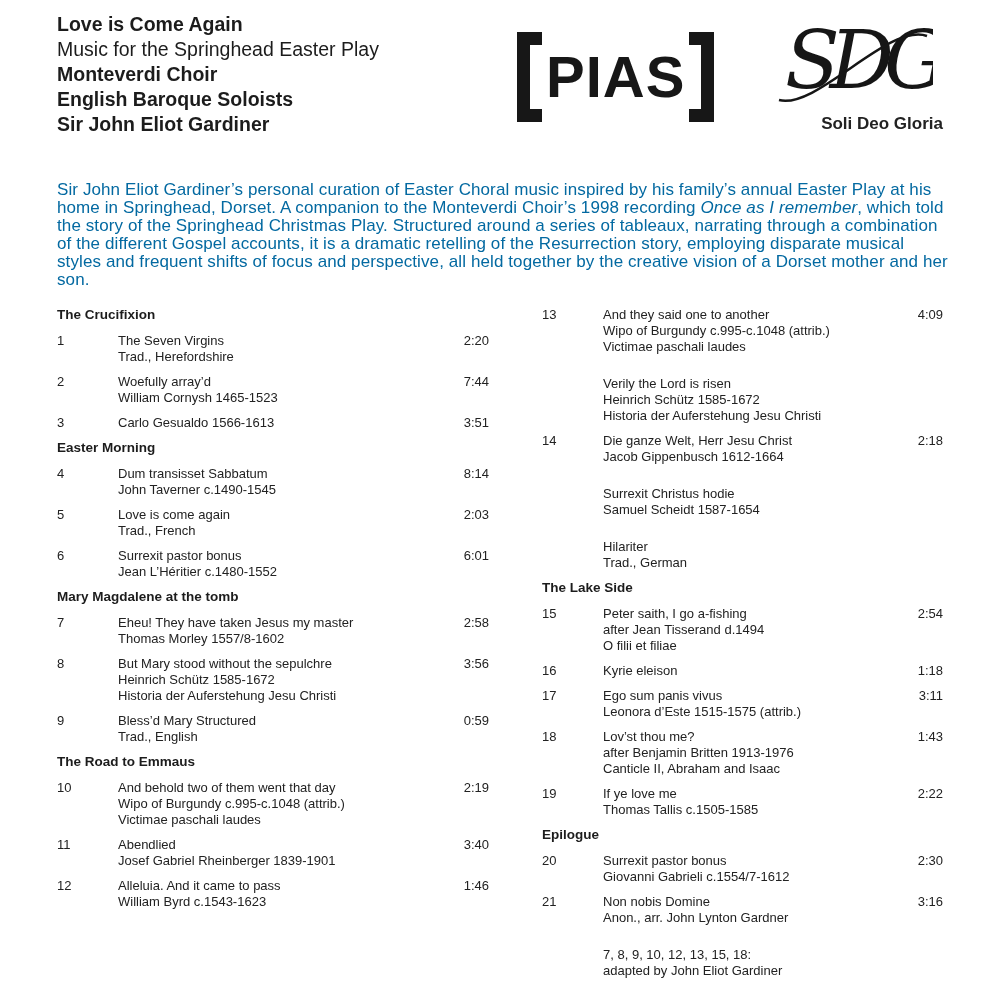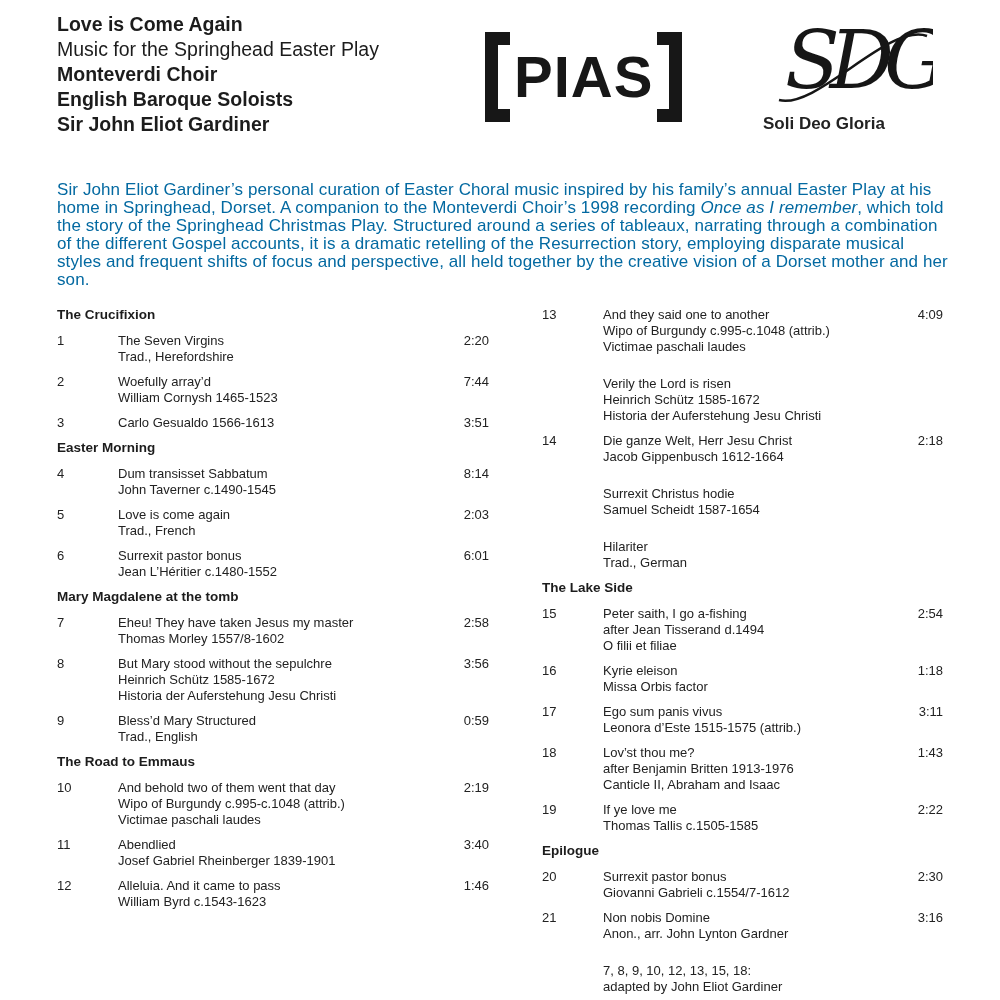--- a/index.html
+++ b/index.html
@@ -9,30 +9,30 @@
     font-family:"Liberation Sans", sans-serif;
     color:#1c1c1c;
   }
   .page { padding:12px 57px 0 57px; }
 
   
   .header { display:flex; align-items:flex-start; }
   .header-text { width:400px; flex:none; font-size:19.5px; line-height:25px; }
   .bold { font-weight:bold; }
 
-  .pias { display:flex; align-items:stretch; height:90px; margin-top:20px; margin-left:28px; flex:none;justify-content:center; }
+  .pias { display:flex; align-items:stretch; height:90px; margin-top:20px; margin-left:60px; flex:none;justify-content:center; }
   .bracket { width:25px; border:13px solid #171717; flex:none; }
   .bracket.left  { border-right:none; }
   .bracket.right { border-left:none; }
   .pias-text {
     font-weight:bold; font-size:58px; line-height:90px;
     letter-spacing:1px; padding:0 4px; color:#171717;
   }
 
-  .sdg { margin-left:auto; width:180px; text-align:left; flex:none; }
+  .sdg { margin-left:auto; width:180px; text-align:right; flex:none; }
   .sdg svg { display:block; margin:0 auto; }
   .sdg-caption { font-size:17px; margin-top:2px; color:#222;font-weight:bold; }
 
   
   .description {
     margin-top:44px; width:893px;
     font-size:17px; line-height:18px; letter-spacing:0.1px;
     color:#0369a1;
   }
   .description em { font-style:italic; }
@@ -241,21 +241,20 @@
             <div class="line">Peter saith, I go a-fishing</div>
             <div class="line">after Jean Tisserand d.1494</div>
             <div class="line">O filii et filiae</div>
           </div>
           <div class="time">2:54</div>
         </div>
         <div class="track">
           <div class="num">16</div>
           <div class="body">
             <div class="line">Kyrie eleison</div>
-            <div class="line">Missa Orbis factor</div>
           </div>
           <div class="time">1:18</div>
         </div>
         <div class="track">
           <div class="num">17</div>
           <div class="body">
             <div class="line">Ego sum panis vivus</div>
             <div class="line">Leonora d’Este 1515-1575 (attrib.)</div>
           </div>
           <div class="time">3:11</div>

